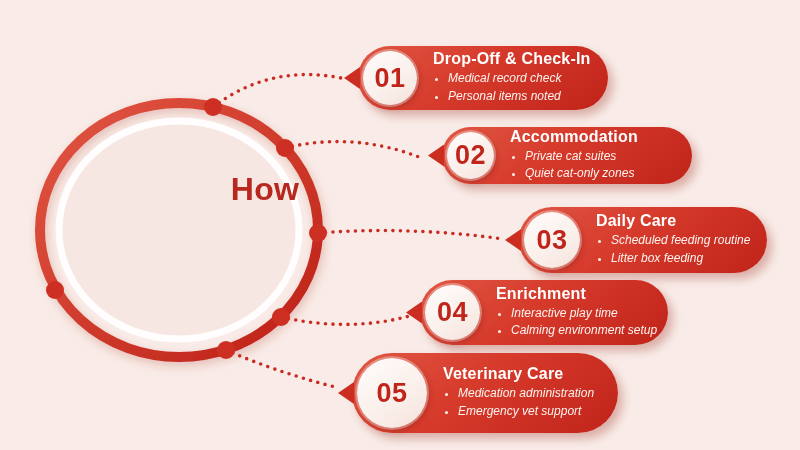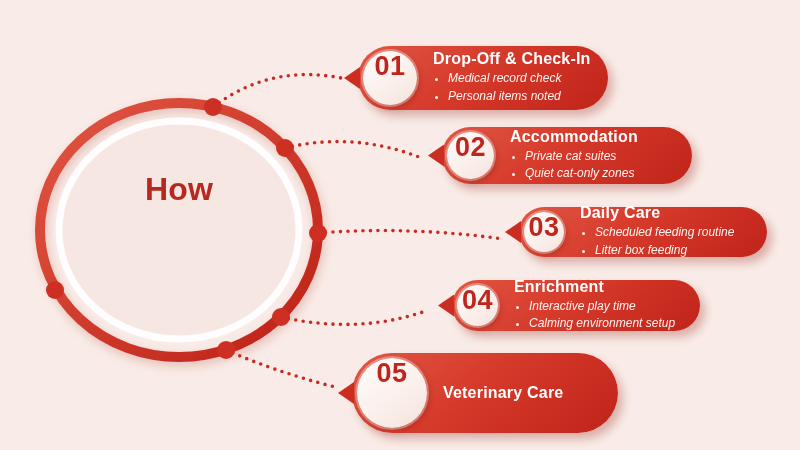--- a/index.html
+++ b/index.html
@@ -8,38 +8,38 @@
     background:#f9ece8;
     font-family:"Liberation Sans",sans-serif;
   }
   
   .ring-svg{position:absolute;left:0;top:0;width:800px;height:450px;}
   .center-text{
     position:absolute;left:59px;top:170px;width:240px;
     text-align:center;color:#b7281f;font-weight:bold;
     font-size:32px;line-height:38px;letter-spacing:.2px;
   }
-  .center-text span{display:block;}
+  .center-text span{display:block;text-align:right;}
   
   .pill{
     position:absolute;display:flex;align-items:center;
     padding-left:5px;box-sizing:border-box;
     background:linear-gradient(140deg,#e15744 0%,#d63a2b 45%,#c02319 100%);
     border-radius:999px;
     box-shadow:5px 6px 10px rgba(156,44,30,.32);
   }
   .tip{
     position:absolute;left:-14px;top:50%;transform:translateY(-50%);
     width:16px;height:22px;background:#cb2d21;
     clip-path:polygon(100% 0,0 50%,100% 100%);
   }
   .badge{
     height:calc(100% - 10px);aspect-ratio:1/1;border-radius:50%;
     background:linear-gradient(145deg,#fffdfc 0%,#f9ece7 70%,#f3e0da 100%);
-    display:flex;align-items:flex-start;justify-content:center;flex:none;
+    display:flex;align-items:center;justify-content:center;flex:none;
     box-shadow:0 0 0 2px rgba(255,255,255,.35),2px 3px 6px rgba(120,20,12,.38);
   }
   .num{
     color:#c0251c;font-weight:bold;font-size:27px;letter-spacing:.5px;
   }
   .pbody{margin-left:16px;padding-bottom:1px;color:#fff;}
   .ptitle{font-size:16px;font-weight:bold;letter-spacing:.2px;}
   .bullets{
     margin:2px 0 0;padding-left:15px;list-style:disc outside;
     font-size:12px;line-height:17.5px;color:#fdf3ef;font-style:italic;
@@ -109,51 +109,55 @@
     </div>
     <div class="pbody">
       <div class="ptitle">Accommodation</div>
       <ul class="bullets">
         <li>Private cat suites</li>
         <li>Quiet cat-only zones</li>
       </ul>
     </div>
   </div>
 
-  <div class="pill" style="left:519px;top:207px;width:248px;height:50px">
+  <div class="pill" style="left:519px;top:207px;width:248px;height:66px">
     <span class="tip"></span>
     <div class="badge">
       <span class="num">03</span>
     </div>
     <div class="pbody">
       <div class="ptitle">Daily Care</div>
       <ul class="bullets">
         <li>Scheduled feeding routine</li>
         <li>Litter box feeding</li>
       </ul>
     </div>
   </div>
 
-  <div class="pill" style="left:452px;top:280px;width:248px;height:51px">
+  <div class="pill" style="left:420px;top:280px;width:248px;height:65px">
     <span class="tip"></span>
     <div class="badge">
       <span class="num">04</span>
     </div>
     <div class="pbody">
       <div class="ptitle">Enrichment</div>
       <ul class="bullets">
         <li>Interactive play time</li>
         <li>Calming environment setup</li>
       </ul>
     </div>
   </div>
 
   <div class="pill" style="left:352px;top:353px;width:266px;height:80px">
     <span class="tip"></span>
     <div class="badge">
       <span class="num">05</span>
     </div>
     <div class="pbody">
       <div class="ptitle">Veterinary Care</div>
+      <ul class="bullets">
+        <li>Medication administration</li>
+        <li>Emergency vet support</li>
+      </ul>
     </div>
   </div>
 
 </div>
 
 </body></html>

